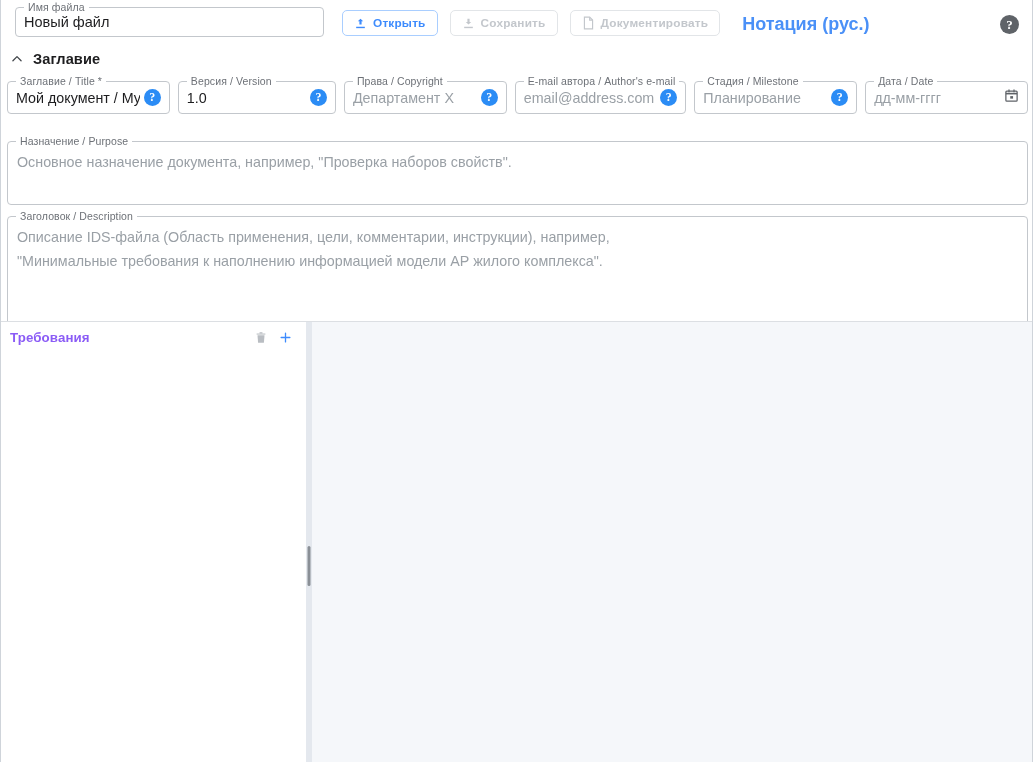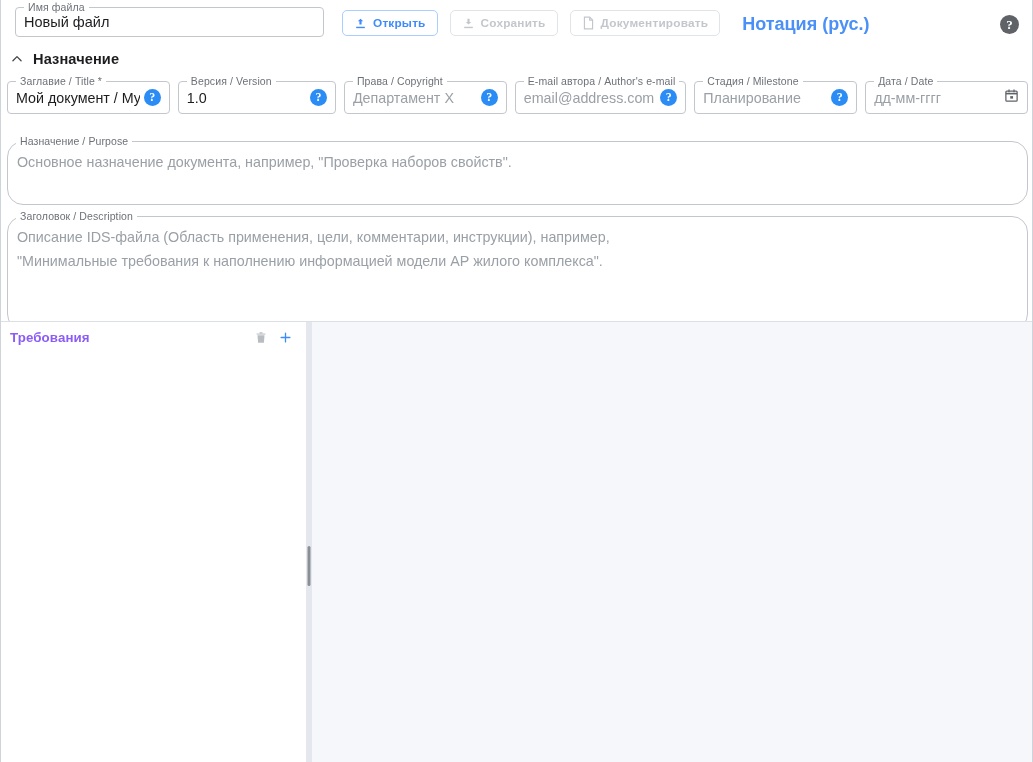--- a/index.html
+++ b/index.html
@@ -184,21 +184,21 @@
     font-family: "Liberation Serif", serif;
     margin-left: 4px;
   }
   .cal-icon { color: #5f6368; flex: 0 0 auto; cursor: pointer; margin-left: 4px; }
 
   
   .ta-wrap {
     position: relative;
     margin: 11px 4px 0 6px;
     border: 1px solid #c3c7cc;
-    border-radius: 16px;
+    border-radius: 4px;
     background: #fff;
   }
   .ta-wrap .mui-label { top: -7px; }
   .ta {
     width: 100%;
     border: none;
     outline: none;
     resize: none;
     background: transparent;
     font-family: "Liberation Sans", sans-serif;
@@ -320,21 +320,21 @@
 
     <div class="help-circle">?</div>
   </div>
 
   <div class="section-head">
     <span class="chev">
       <svg width="14" height="14" viewBox="0 0 24 24" fill="none" stroke="currentColor" stroke-width="2.2" stroke-linecap="round" stroke-linejoin="round">
         <path d="M5 15l7-7 7 7"></path>
       </svg>
     </span>
-    <span class="section-title">Назначение</span>
+    <span class="section-title">Заглавие</span>
   </div>
 
   <div class="meta-row">
 
     <div class="mui-field meta-field" style="width:168px">
       <span class="mui-label">Заглавие / Title *</span>
       <input class="mui-input" type="text" value="Мой документ / My do" style="">
       <span class="info-badge">?</span>
     </div>
 

